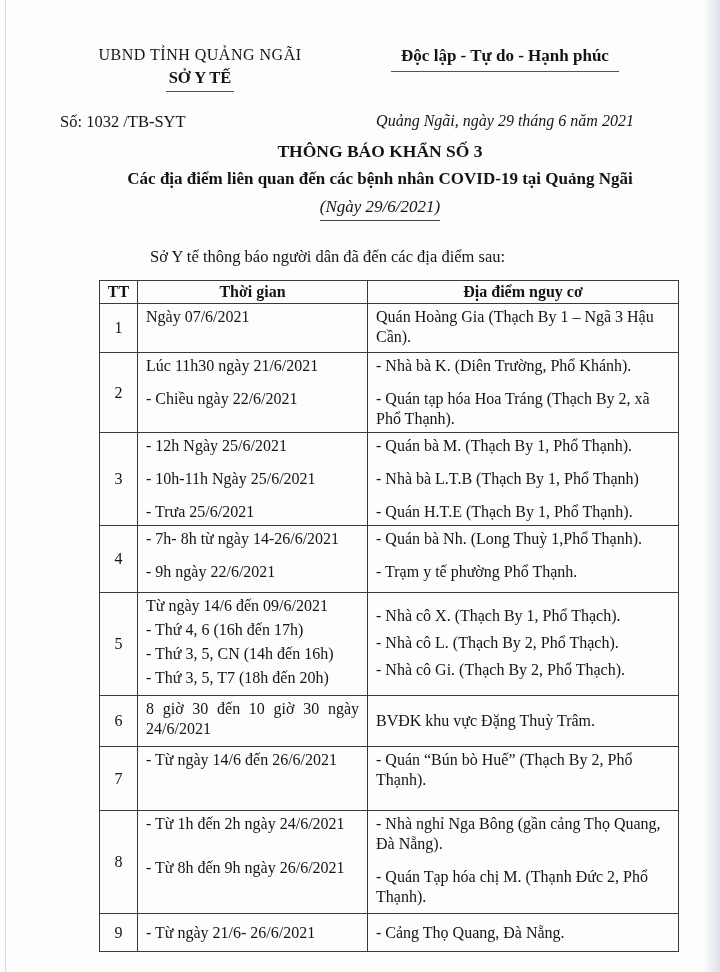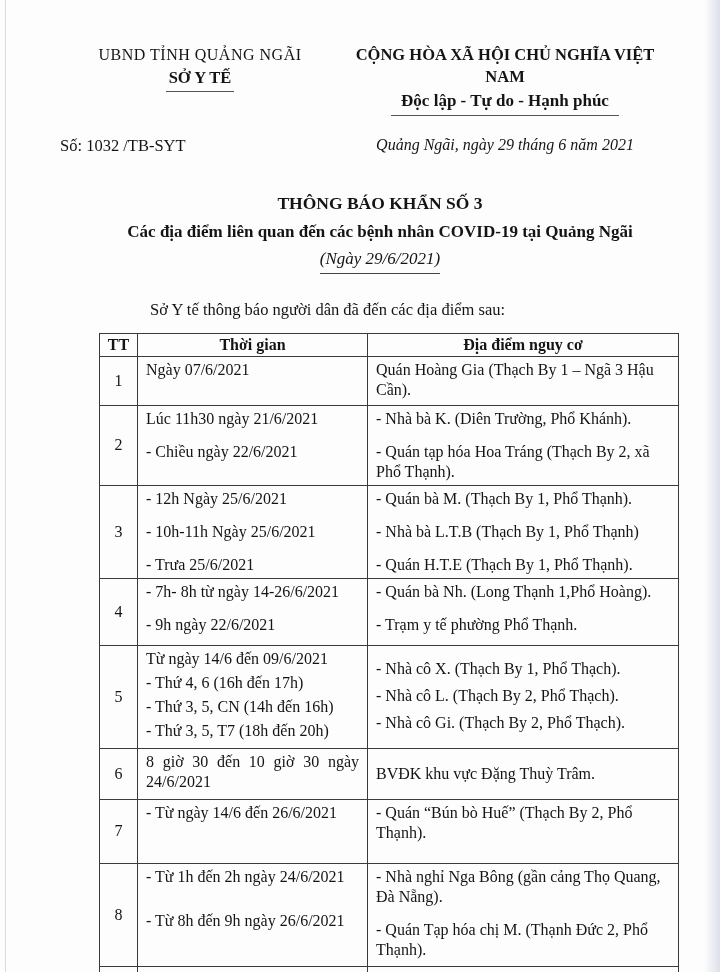--- a/index.html
+++ b/index.html
@@ -26,21 +26,21 @@
   .org2 span{display:inline-block;border-bottom:1.5px solid #555;padding:0 3px 2px;text-align:center;}
   .nat1{font-weight:bold;font-size:16.5px;}
   .nat2{font-weight:bold;font-size:17px;margin-top:1px;}
   .nat2 span{display:inline-block;border-bottom:1.5px solid #555;padding:0 10px 3px;}
 
   .numdate{display:flex;margin-top:20px;}
   .docnum{width:280px;margin-left:60px;text-align:left;font-size:16.5px;}
   .pdate{width:330px;text-align:center;font-style:italic;font-size:16px;}
 
   
-  .title{margin-top:34px;text-align:center;line-height:1.5;padding-left:40px;}
+  .title{margin-top:6px;text-align:center;line-height:1.5;padding-left:40px;}
   .t1{font-weight:bold;font-size:17.5px;}
   .t2{font-weight:bold;font-size:17px;margin-top:2px;}
   .t3{font-style:italic;font-size:17px;margin-top:2px;}
   .t3 span{display:inline-block;border-bottom:1px solid #444;padding-bottom:1px;}
 
   .intro{margin:26px 0 0 150px;font-size:16.5px;}
 
   
   .table{margin:13px 0 0 99px;width:578px;border:1.5px solid #3a3a3a;font-size:16px;}
   .thead,.trow{display:grid;grid-template-columns:38px 230px 310px;border-bottom:1px solid #3a3a3a;}
@@ -78,21 +78,20 @@
   <div class="edge-right"></div>
 
   <div class="content">
 
     <div class="hdr">
       <div class="hdr-left">
         <div class="org1">UBND TỈNH QUẢNG NGÃI</div>
         <div class="org2"><span>SỞ Y TẾ</span></div>
       </div>
       <div class="hdr-right">
-        <div class="nat1">CỘNG HÒA XÃ HỘI CHỦ NGHĨA VIỆT NAM</div>
         <div class="nat2"><span>Độc lập - Tự do - Hạnh phúc</span></div>
       </div>
     </div>
 
     <div class="numdate">
       <div class="docnum">Số: 1032 /TB-SYT</div>
       <div class="pdate">Quảng Ngãi, ngày 29 tháng 6 năm 2021</div>
     </div>
 
     <div class="title">
@@ -143,21 +142,21 @@
               <p>- Quán H.T.E (Thạch By 1, Phổ Thạnh).</p>
             </div>
           </div>
           <div class="trow r4">
             <div class="cell num">4</div>
             <div class="cell time">
               <p>- 7h- 8h từ ngày 14-26/6/2021</p>
               <p>- 9h ngày 22/6/2021</p>
             </div>
             <div class="cell place">
-              <p>- Quán bà Nh. (Long Thạnh 1,Phổ Hoàng).</p>
+              <p>- Quán bà Nh. (Long Thuỳ 1,Phổ Thạnh).</p>
               <p>- Trạm y tế phường Phổ Thạnh.</p>
             </div>
           </div>
           <div class="trow r5">
             <div class="cell num">5</div>
             <div class="cell time">
               <p>Từ ngày 14/6 đến 09/6/2021</p>
               <p>- Thứ 4, 6 (16h đến 17h)</p>
               <p>- Thứ 3, 5, CN (14h đến 16h)</p>
               <p>- Thứ 3, 5, T7 (18h đến 20h)</p>

